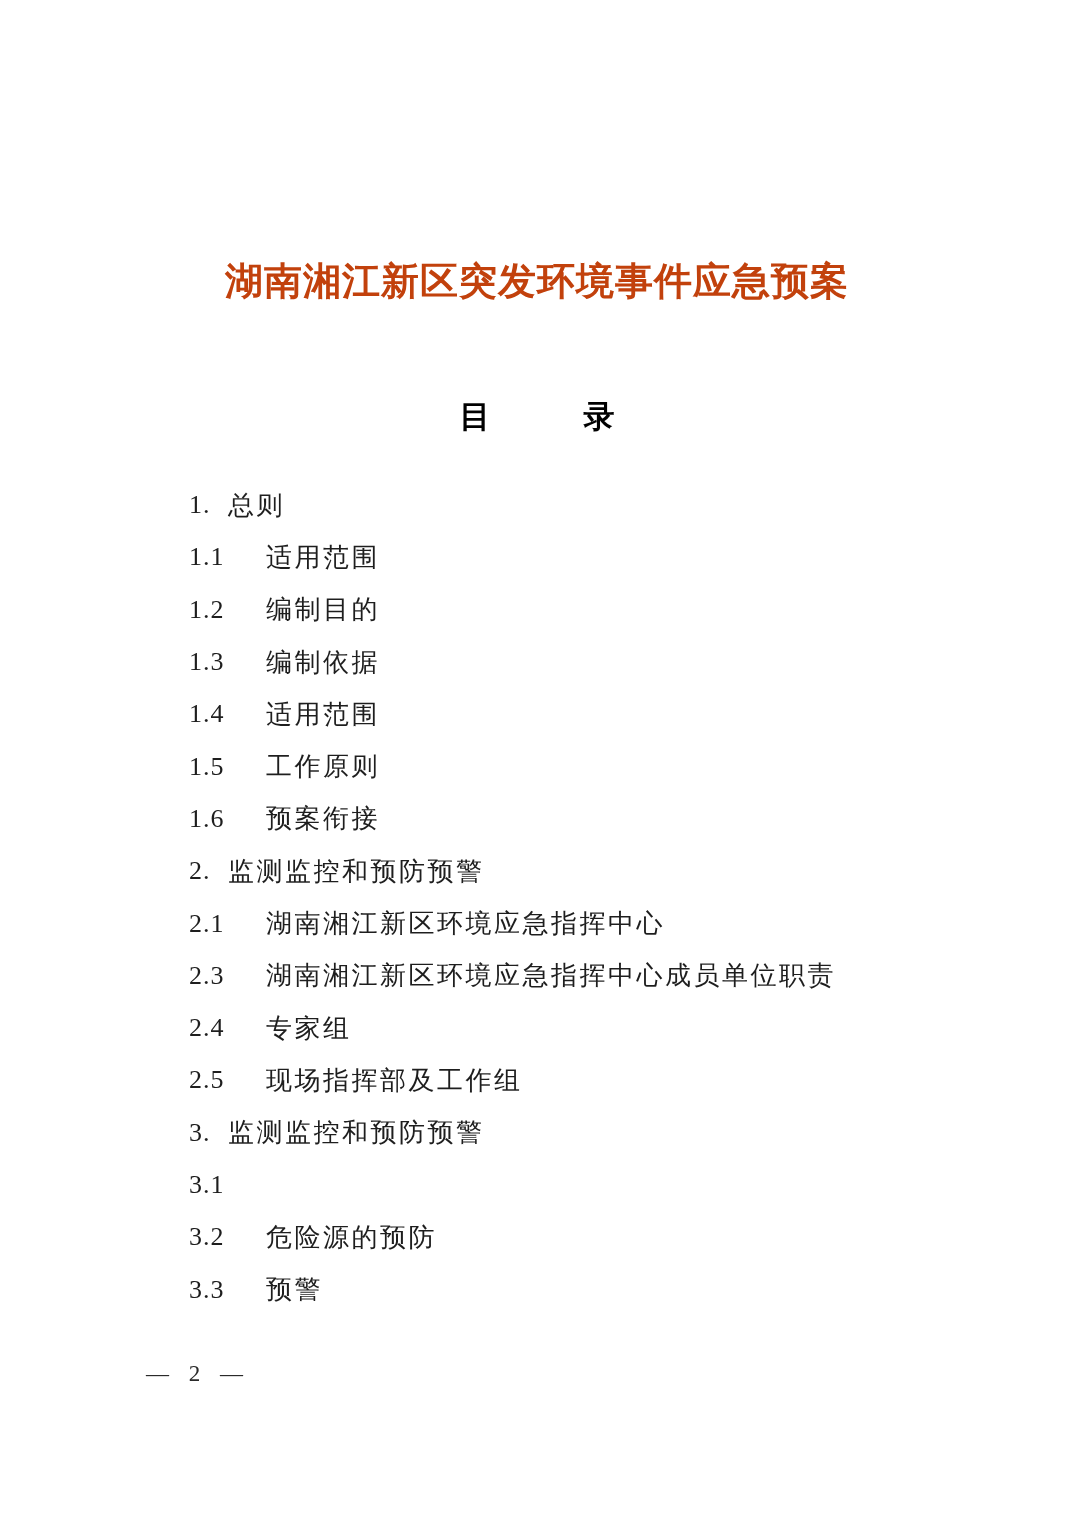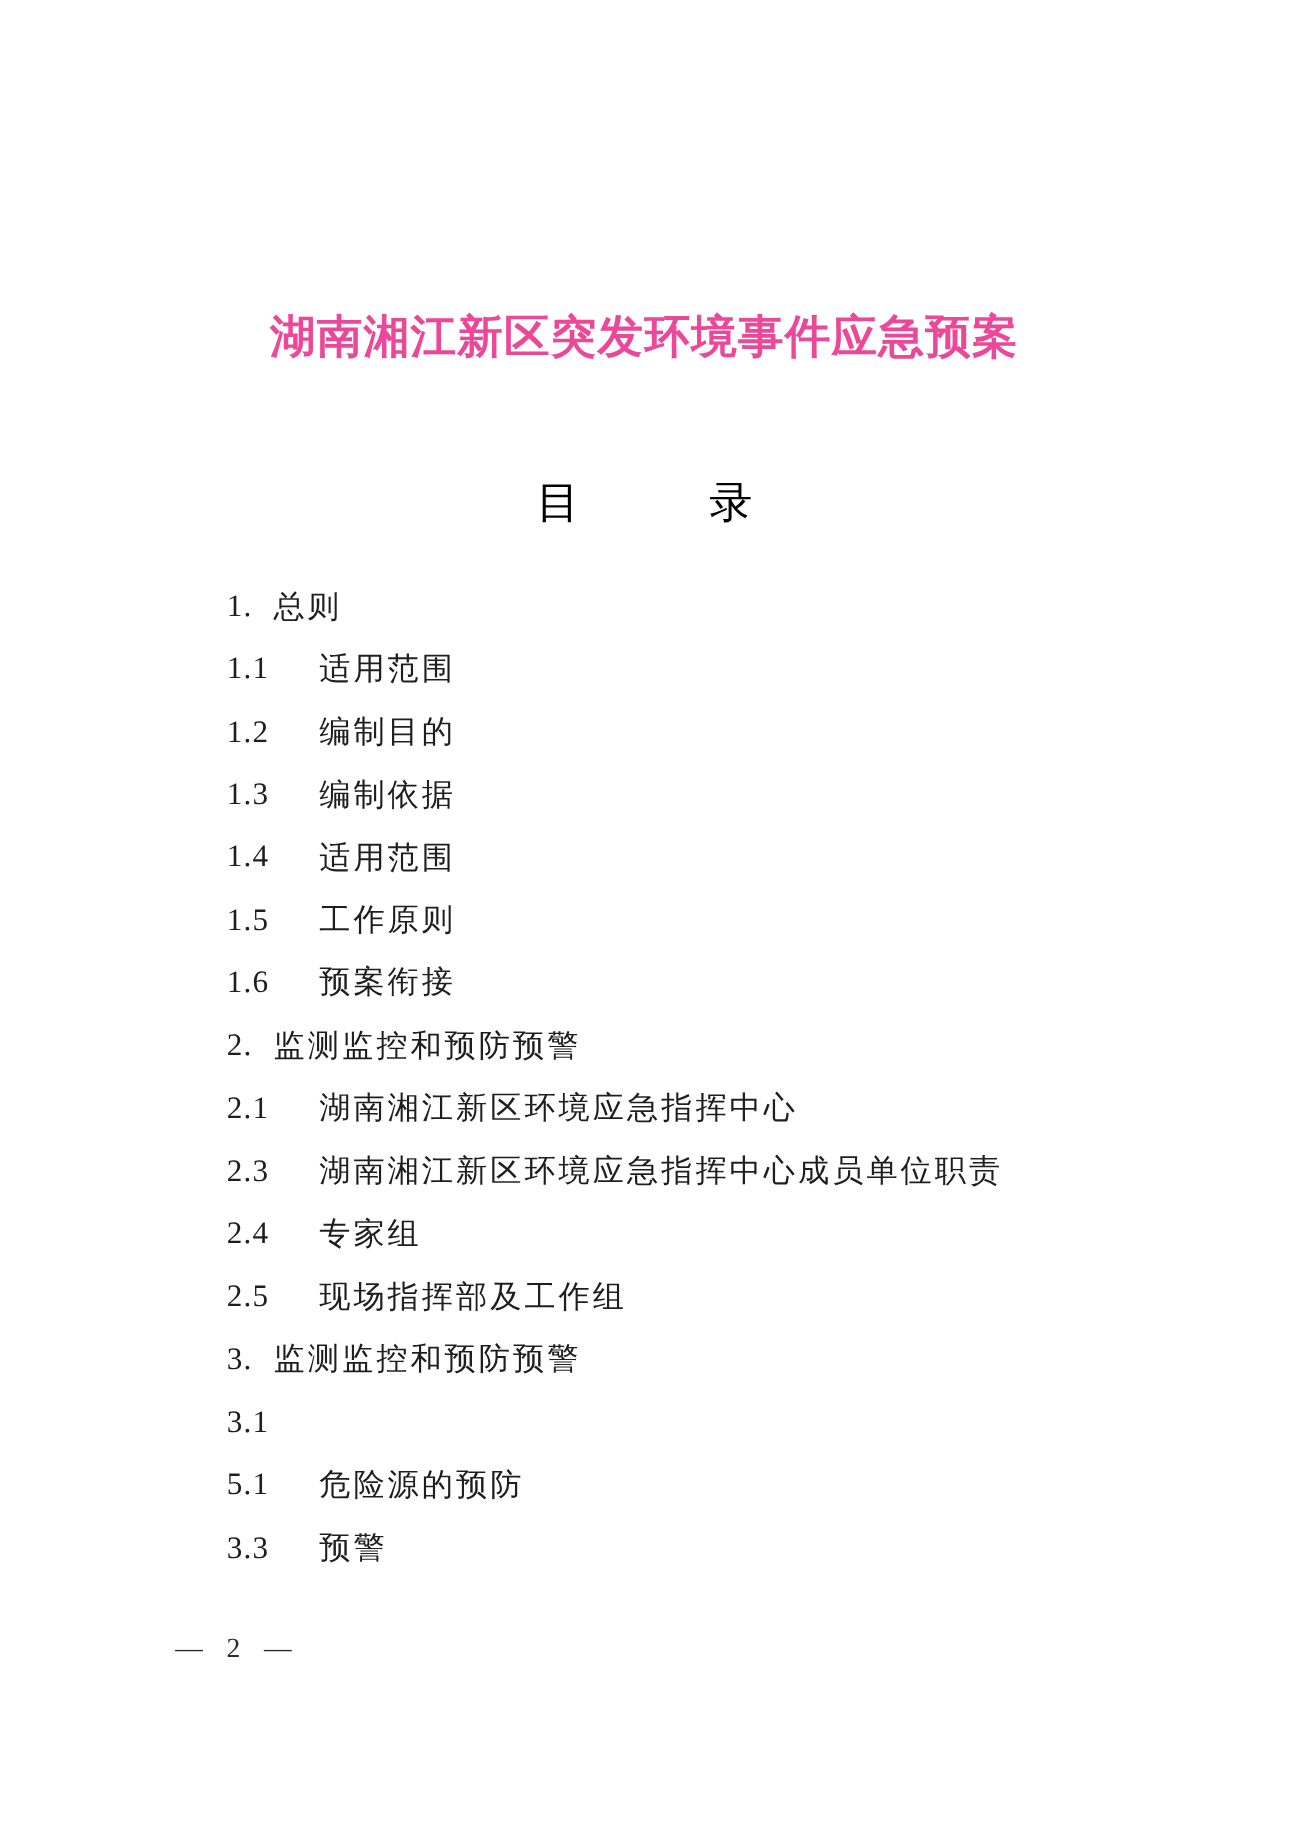--- a/index.html
+++ b/index.html
@@ -19,30 +19,30 @@
   .doc-title {
     position: absolute;
     top: 259px;
     left: 0;
     width: 100%;
     text-align: center;
     font-size: 38px;
     font-weight: 700;
     letter-spacing: 1px;
     line-height: 1.2;
-    color: #ec4899;
+    color: #c2410c;
   }
   .toc-heading {
     position: absolute;
     top: 398px;
     left: 0;
     width: 100%;
     text-align: center;
-    font-size: 36px;
-    font-weight: 400;
+    font-size: 31px;
+    font-weight: 700;
     line-height: 1.2;
     color: #000000;
   }
   .toc-list {
     position: absolute;
     top: 479px;
     left: 189px;
     right: 40px;
   }
   .toc-line {
@@ -133,21 +133,21 @@
         <span class="label">现场指挥部及工作组</span>
       </div>
       <div class="toc-line lvl1">
         <span class="num">3.</span>
         <span class="label">监测监控和预防预警</span>
       </div>
       <div class="toc-line lvl2">
         <span class="num">3.1</span>
       </div>
       <div class="toc-line lvl2">
-        <span class="num">5.1</span>
+        <span class="num">3.2</span>
         <span class="label">危险源的预防</span>
       </div>
       <div class="toc-line lvl2">
         <span class="num">3.3</span>
         <span class="label">预警</span>
       </div>
     </div>
 
   <div class="page-footer">— 2 —</div>
 

